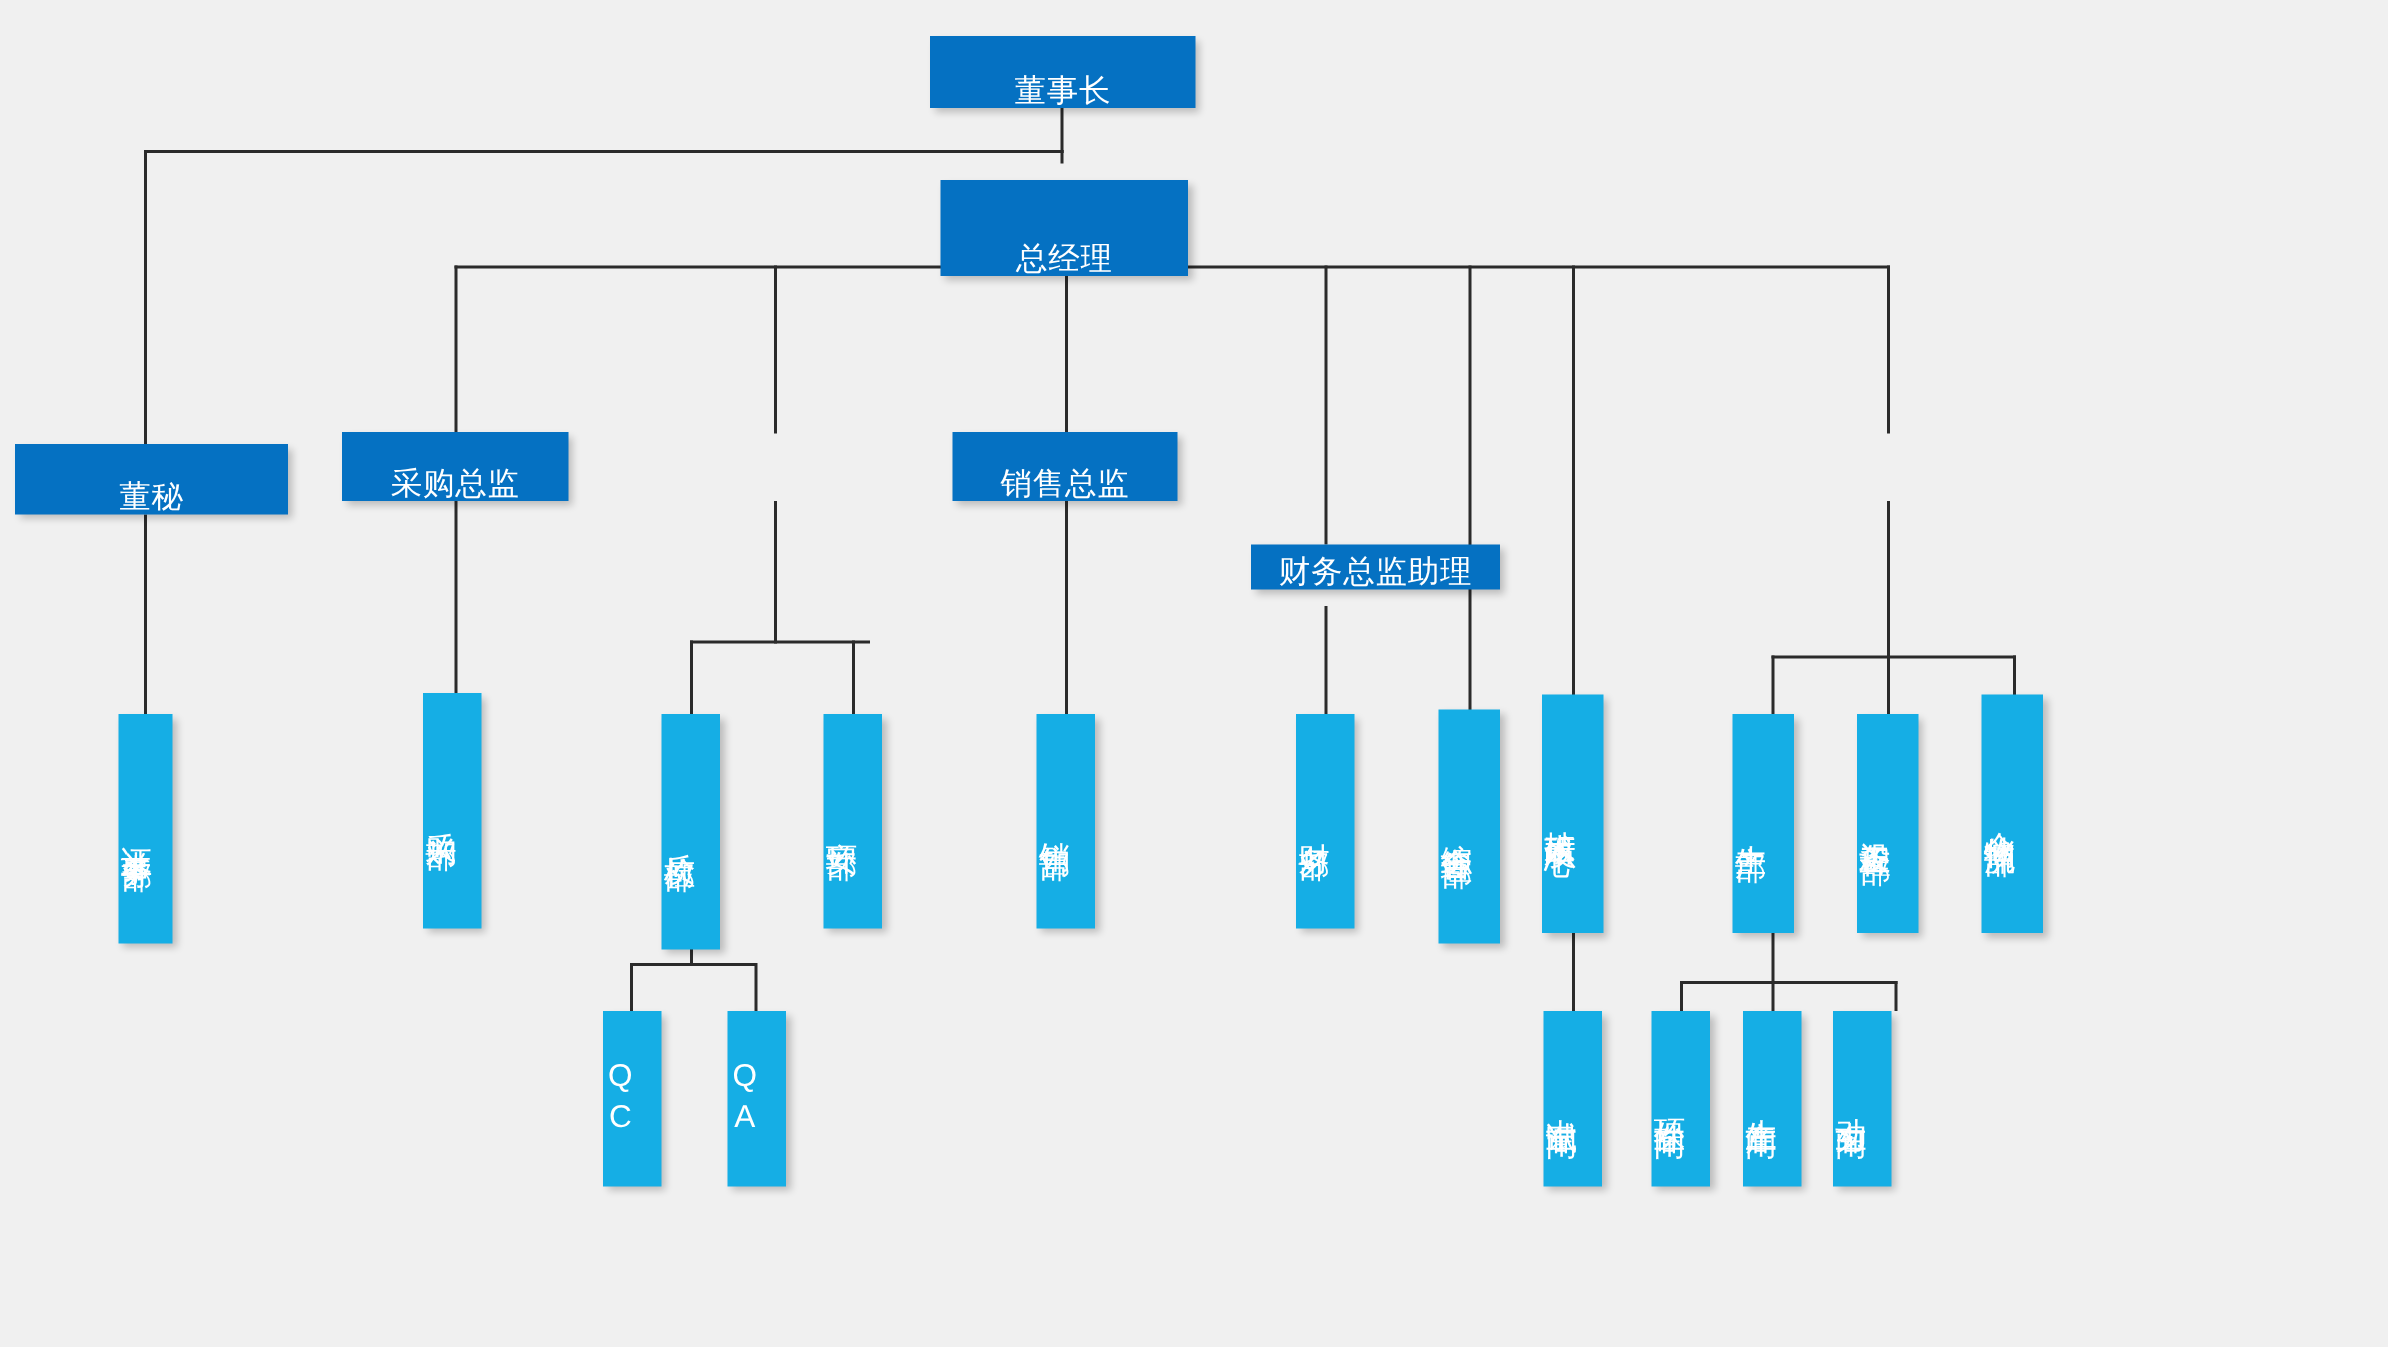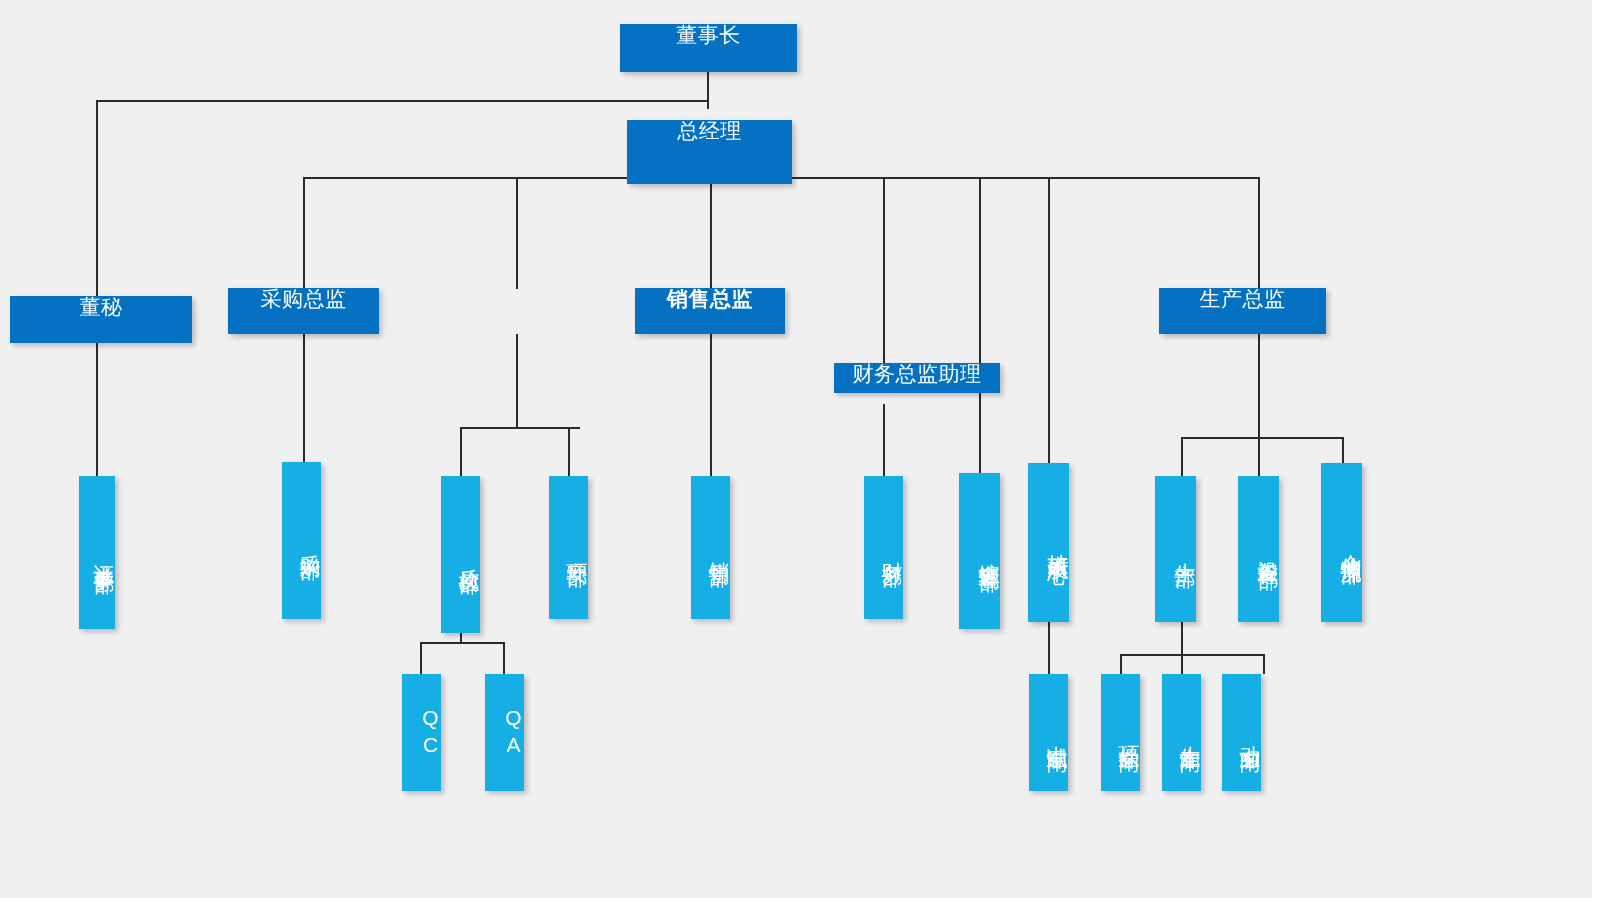--- a/index.html
+++ b/index.html
@@ -31,21 +31,21 @@
     z-index: 1;
   }
   .line.h { height: 2px; }
   .line.v { width: 2px; }
 
   
   .node {
     position: absolute;
     box-sizing: border-box;
     display: flex;
-    align-items: flex-start;
+    align-items: flex-end;
     justify-content: center;
     color: #ffffff;
     text-align: center;
     box-shadow: 3px 3px 5px rgba(0,0,0,0.22);
     z-index: 3;
     line-height: 1.05;
     letter-spacing: 0.5px;
   }
   .node.dark {
     background: #0571c2;
@@ -132,31 +132,28 @@
 
   <div class="node dark" style="left:228px; top:288px; width:151px; height:46px;">
     <span>采购总监</span>
   </div>
 
   <div class="node dark" style="left:10px; top:296px; width:182px; height:47px;">
     <span>董秘</span>
   </div>
 
 
-  <div class="node dark" style="left:635px; top:288px; width:150px; height:46px;font-weight:bold;">
+  <div class="node dark" style="left:635px; top:288px; width:150px; height:46px;">
     <span>销售总监</span>
   </div>
 
   <div class="node dark" style="left:834px; top:363px; width:166px; height:30px;">
     <span>财务总监助理</span>
   </div>
 
-  <div class="node dark" style="left:1159px; top:288px; width:167px; height:46px;">
-    <span>生产总监</span>
-  </div>
 
   <div class="node light vert" style="left:79px; top:476px; width:36px; height:153px;">
     <span>证券事务部</span>
   </div>
 
   <div class="node light vert" style="left:282px; top:462px; width:39px; height:157px;">
     <span>采购部</span>
   </div>
 
   <div class="node light vert" style="left:441px; top:476px; width:39px; height:157px;">

